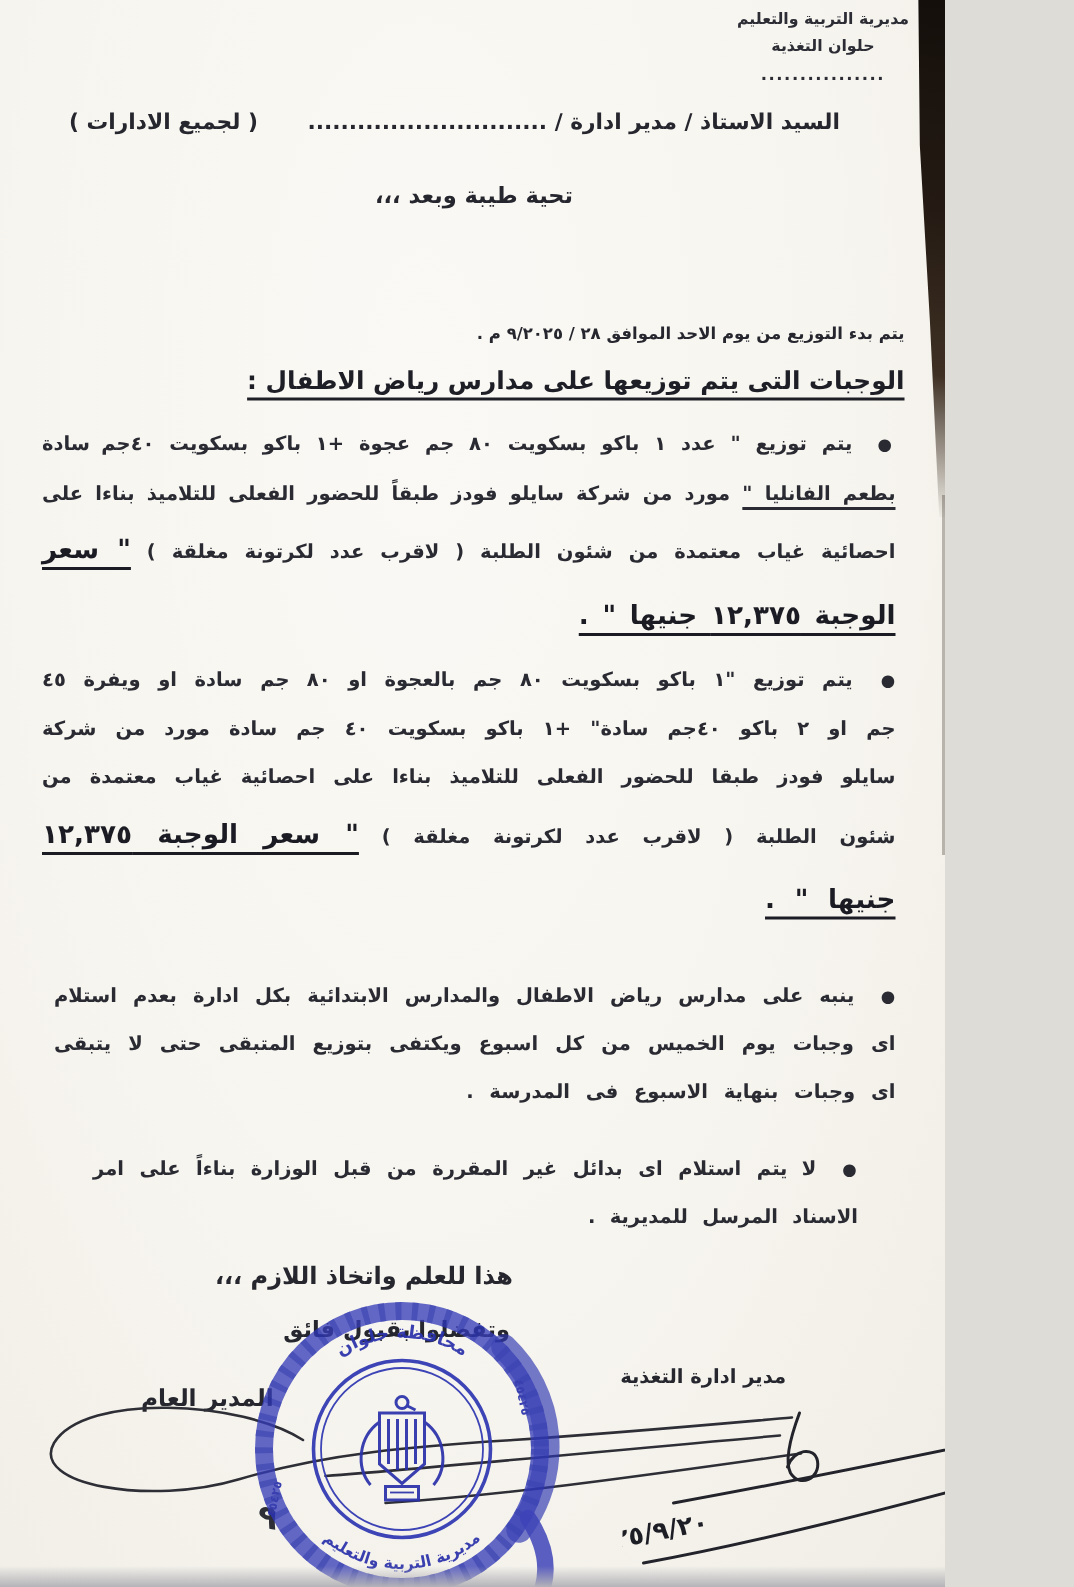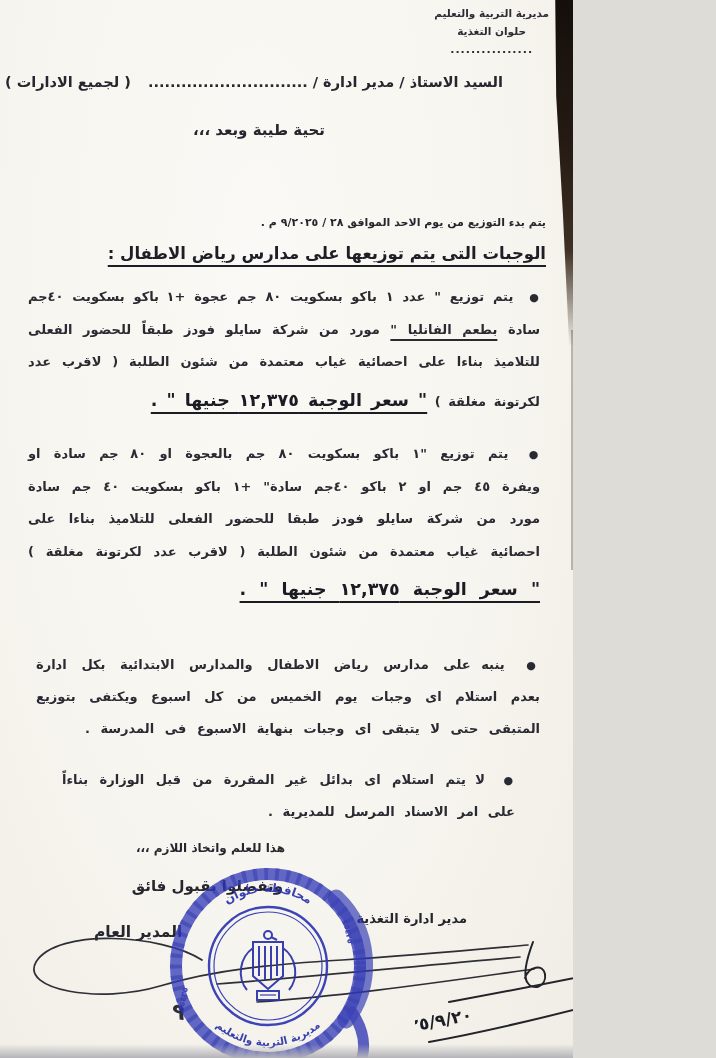--- a/index.html
+++ b/index.html
@@ -1,17 +1,17 @@
 <!DOCTYPE html>
 <html lang="ar"><head>
 <meta charset="utf-8">
 <style>
   html,body{margin:0;padding:0;background:#dedcd6;}
   .page{
-    position:relative;width:573px;height:1058px;overflow:hidden;
+    position:relative;width:630px;height:1058px;overflow:hidden;
     background:
       radial-gradient(ellipse at 45% 25%, #fbf9f5 0%, #f7f5ef 55%, #efede5 100%);
     font-family:"DejaVu Sans", sans-serif;
     direction:rtl;
     color:#26262f;
     font-weight:700;
   }
   .abs{position:absolute;}
   .nowrap{white-space:nowrap;}
 
@@ -26,21 +26,21 @@
     left:0;right:0;bottom:0;height:14px;z-index:9;
     background:linear-gradient(to top,#b4b3b8 0%,rgba(180,179,184,.45) 55%,rgba(180,179,184,0) 100%);
   }
 
   
   .org{top:5px;right:24px;text-align:center;font-size:10.5px;line-height:1.7;color:#2c2c35;z-index:2;}
   .org .dots{letter-spacing:1px;font-size:11px;}
 
   
   .addr{top:74px;right:70px;font-size:14.5px;z-index:2;}
-  .addr .suffix{margin-right:12px;}
+  .addr .suffix{margin-right:28px;}
   .greeting{top:121px;right:248px;font-size:15px;z-index:2;}
 
   
   .intro{top:150px;right:22px;left:26px;font-size:12.5px;line-height:2.2;text-align:justify;word-spacing:5px;color:#33333c;z-index:2;}
   .start-line{
     top:216px;right:27px;font-size:11px;z-index:2;
     text-decoration-thickness:1.5px;text-underline-offset:5px;
   }
   .heading{
     font-size:16.5px;color:#1e1e27;z-index:2;
@@ -57,21 +57,21 @@
   .price{
     font-size:17.5px;color:#1b1b24;
     text-decoration:underline;text-decoration-thickness:1.8px;text-underline-offset:6px;
   }
 
   .note{font-size:13px;line-height:2.45;text-align:justify;z-index:2;color:#2a2a33;}
   .note1{top:584px;right:33px;left:28px;word-spacing:5px;}
   .note2{top:649px;right:33px;left:28px;word-spacing:6px;margin-left:8px;}
   .note3{top:764px;right:58px;left:62px;word-spacing:5px;}
 
-  .closing1{top:841px;right:288px;font-size:12px;z-index:2;}
+  .closing1{top:841px;right:288px;font-size:16px;z-index:2;}
   .closing2{top:877px;right:290px;font-size:15px;z-index:2;margin-left:22px;}
 
   .sig-title-right{top:911px;right:106px;font-size:13px;z-index:2;}
   .sig-title-left{top:923px;left:94px;font-size:15.5px;z-index:2;}
 
   .sig-svg{z-index:4;}
   .sig-left{left:12px;top:924px;}
   .sig-right{left:415px;top:928px;}
 
   .stamp{left:166px;top:864px;width:220px;height:216px;z-index:6;opacity:.93;}

